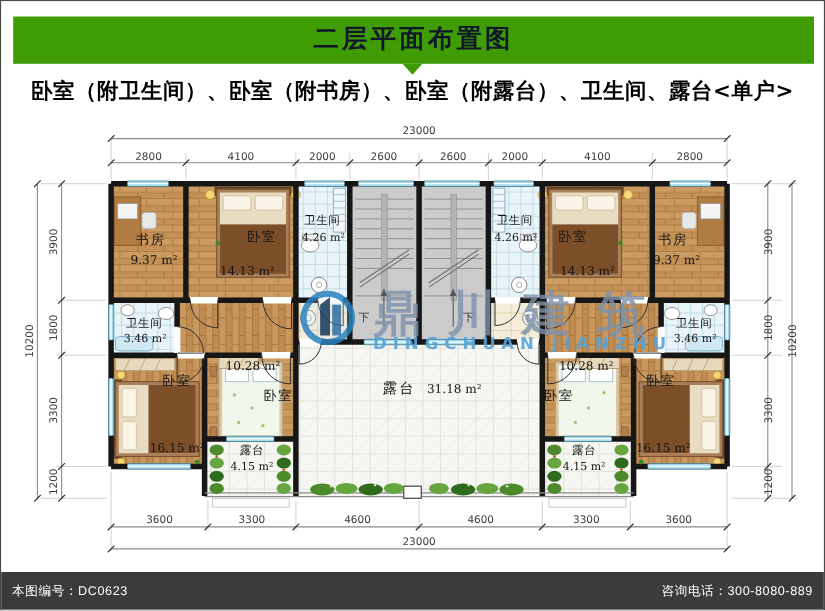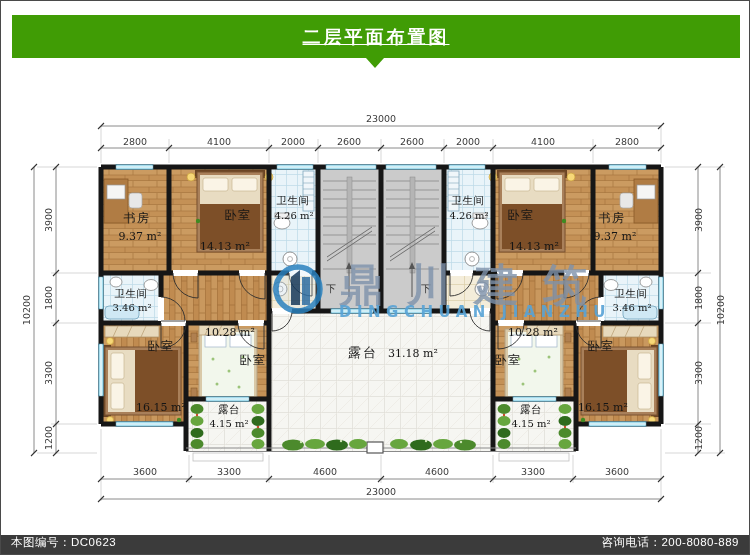--- a/index.html
+++ b/index.html
@@ -1,42 +1,43 @@
 <!DOCTYPE html>
 <html><head>
 <meta charset="utf-8">
 <style>
   html,body{margin:0;padding:0;background:#fff;}
   .page{position:relative;width:750px;height:555px;box-sizing:border-box;border:1px solid #4a4a4a;background:#fff;overflow:hidden;font-family:"Liberation Sans",sans-serif;}
   .header-bar{position:absolute;left:11px;top:14px;width:728px;height:43px;background:#409c05;text-align:center;}
-  .header-bar .title{display:inline-block;line-height:43px;color:#ffffff;font-size:18px;font-weight:bold;letter-spacing:3px;font-family:"DejaVu Sans",sans-serif;text-decoration:underline;}
+  .header-bar .title{display:inline-block;line-height:43px;color:#0f172a;font-size:23px;font-weight:bold;letter-spacing:3px;font-family:"DejaVu Sans",sans-serif;}
   .header-pointer{position:absolute;left:50%;top:57px;margin-left:-9px;width:0;height:0;border-left:9px solid transparent;border-right:9px solid transparent;border-top:10px solid #409c05;}
   .subtitle{position:absolute;left:0;top:68px;width:100%;text-align:center;font-size:19.5px;font-weight:bold;color:#000;letter-spacing:0.5px;font-family:"DejaVu Sans",sans-serif;}
   .plan-svg{position:absolute;left:0;top:108px;}
-  .footer-bar{position:absolute;left:0;bottom:0;width:100%;height:19px;background:#3b3b3b;color:#fff;display:flex;justify-content:space-between;padding:0 10px;box-sizing:border-box;font-size:11.5px;letter-spacing:0.5px;white-space:nowrap;}
+  .footer-bar{position:absolute;left:0;bottom:0;width:100%;height:34px;background:#3b3b3b;color:#fff;display:flex;align-items:center;justify-content:space-between;padding:0 10px;box-sizing:border-box;font-size:11.5px;letter-spacing:0.5px;white-space:nowrap;}
   .dim{font-family:"DejaVu Sans",sans-serif;font-size:9.5px;fill:#3c3c3c;text-anchor:middle;}
   .rn{font-family:"DejaVu Serif",serif;font-size:12px;fill:#151515;text-anchor:middle;letter-spacing:1.5px;}
   .rns{font-family:"DejaVu Serif",serif;font-size:10.5px;fill:#151515;text-anchor:middle;letter-spacing:0.5px;}
   .ra{font-family:"DejaVu Serif",serif;font-size:11px;fill:#151515;text-anchor:middle;}
   .ras{font-family:"DejaVu Serif",serif;font-size:10px;fill:#151515;text-anchor:middle;}
   .rbig{font-family:"DejaVu Serif",serif;font-size:13px;fill:#151515;text-anchor:middle;letter-spacing:2px;}
   .stairtxt{font-family:"DejaVu Sans",sans-serif;font-size:10px;fill:#333;text-anchor:middle;}
   .wm-cn{font-family:"DejaVu Serif",serif;font-size:44px;font-weight:bold;fill:#7e92ab;opacity:0.8;text-anchor:middle;letter-spacing:24px;}
   .wm-en{font-family:"DejaVu Sans",sans-serif;font-size:15px;font-weight:bold;fill:#57a3d6;opacity:0.9;text-anchor:middle;letter-spacing:5.5px;}
 </style>
 </head>
 <body>
 
 <div class="page">
 
   <div class="header-bar">
     <span class="title">二层平面布置图</span>
   </div>
   <div class="header-pointer"></div>
 
+  <div class="subtitle">卧室（附卫生间）、卧室（附书房）、卧室（附露台）、卫生间、露台&lt;单户&gt;</div>
 
   <svg class="plan-svg" width="750" height="412" viewBox="0 0 750 412" xmlns="http://www.w3.org/2000/svg">
     <defs>
       <pattern id="woodH" width="24" height="12" patternUnits="userSpaceOnUse">
         <rect width="24" height="12" fill="#c49156"></rect>
         <rect width="24" height="6" fill="#cb9b61"></rect>
         <path d="M0,6H24 M0,11.6H24 M12,0V6 M4,6V12" stroke="#a5763d" stroke-width="0.7" fill="none"></path>
       </pattern>
       <pattern id="woodV" width="24" height="12" patternUnits="userSpaceOnUse" patternTransform="rotate(90)">
         <rect width="24" height="12" fill="#c08b50"></rect>
@@ -395,16 +396,16 @@
         <path d="M290,196V168L299,161V196Z" fill="#16395c"></path>
         <rect x="301" y="168" width="8" height="28" fill="#2d6da3"></rect>
       </g>
       <text class="wm-cn" x="474" y="191">鼎川建筑</text>
       <text class="wm-en" x="474" y="208">DINGCHUAN JIANZHU</text>
     </g>
   </svg>
 
   <div class="footer-bar">
     <span>本图编号：DC0623</span>
-    <span>咨询电话：200-8080-889</span>
+    <span>咨询电话：300-8080-889</span>
   </div>
 
 </div>
 
 </body></html>

